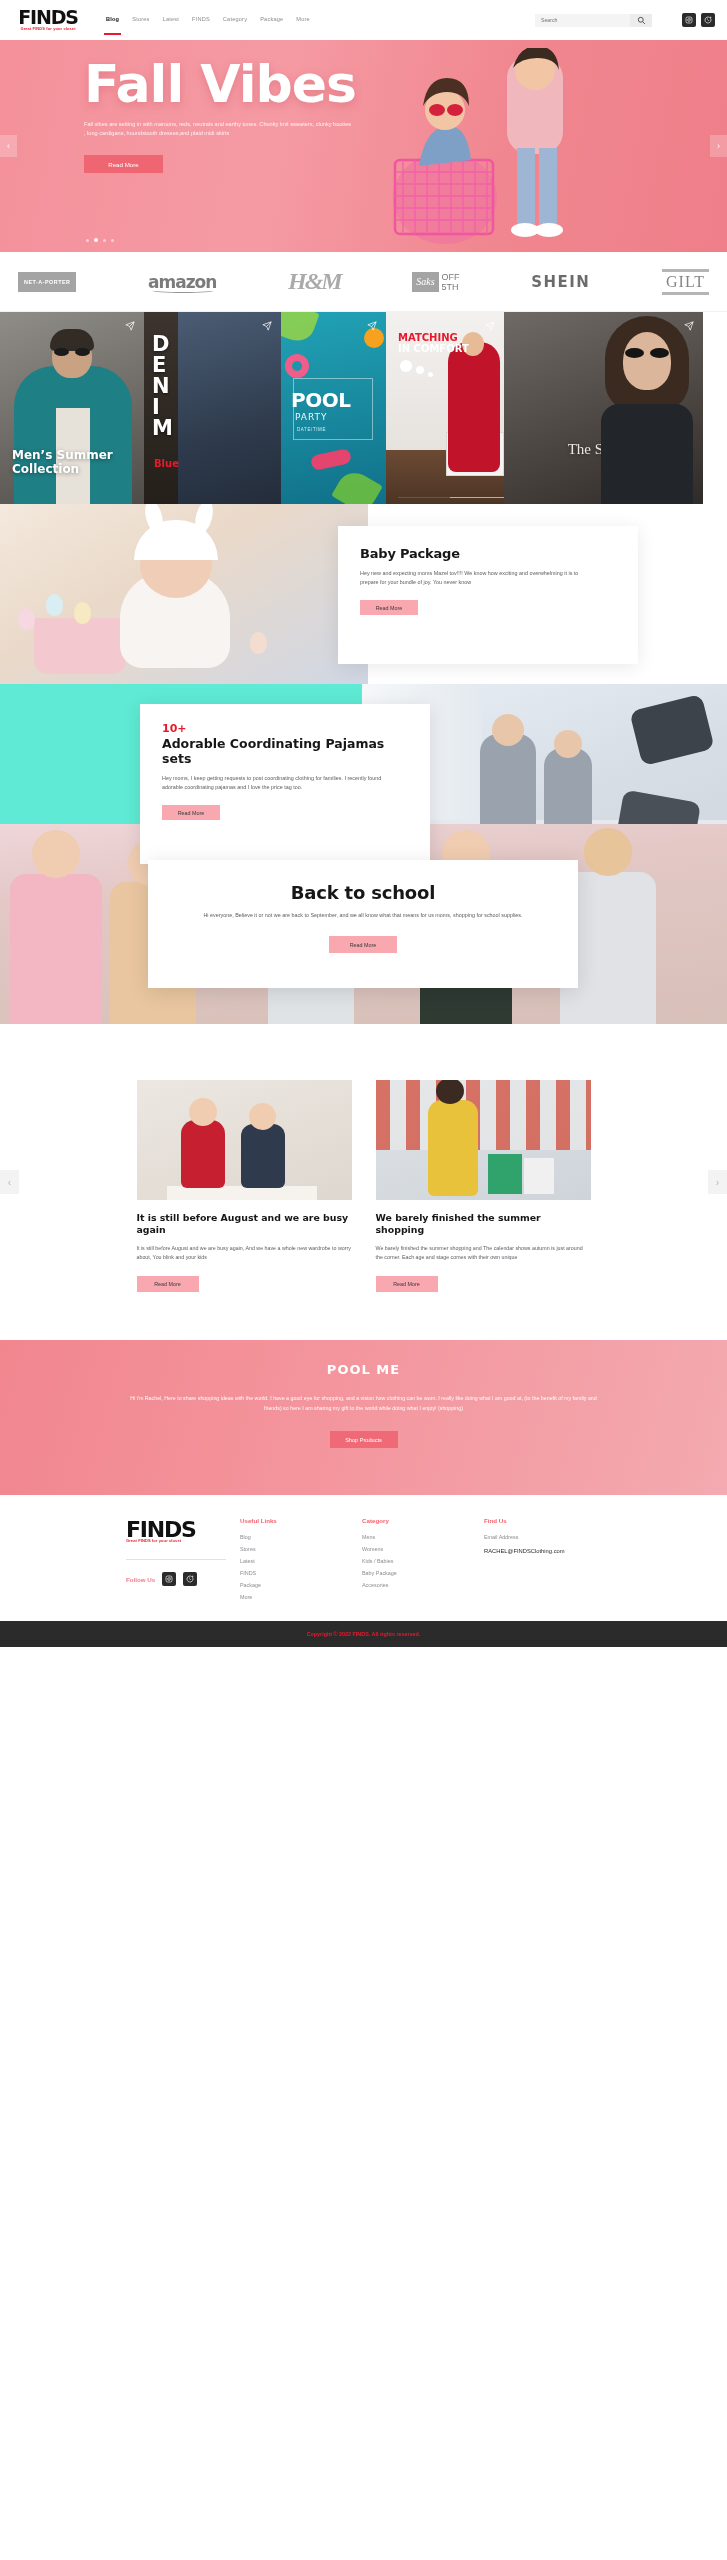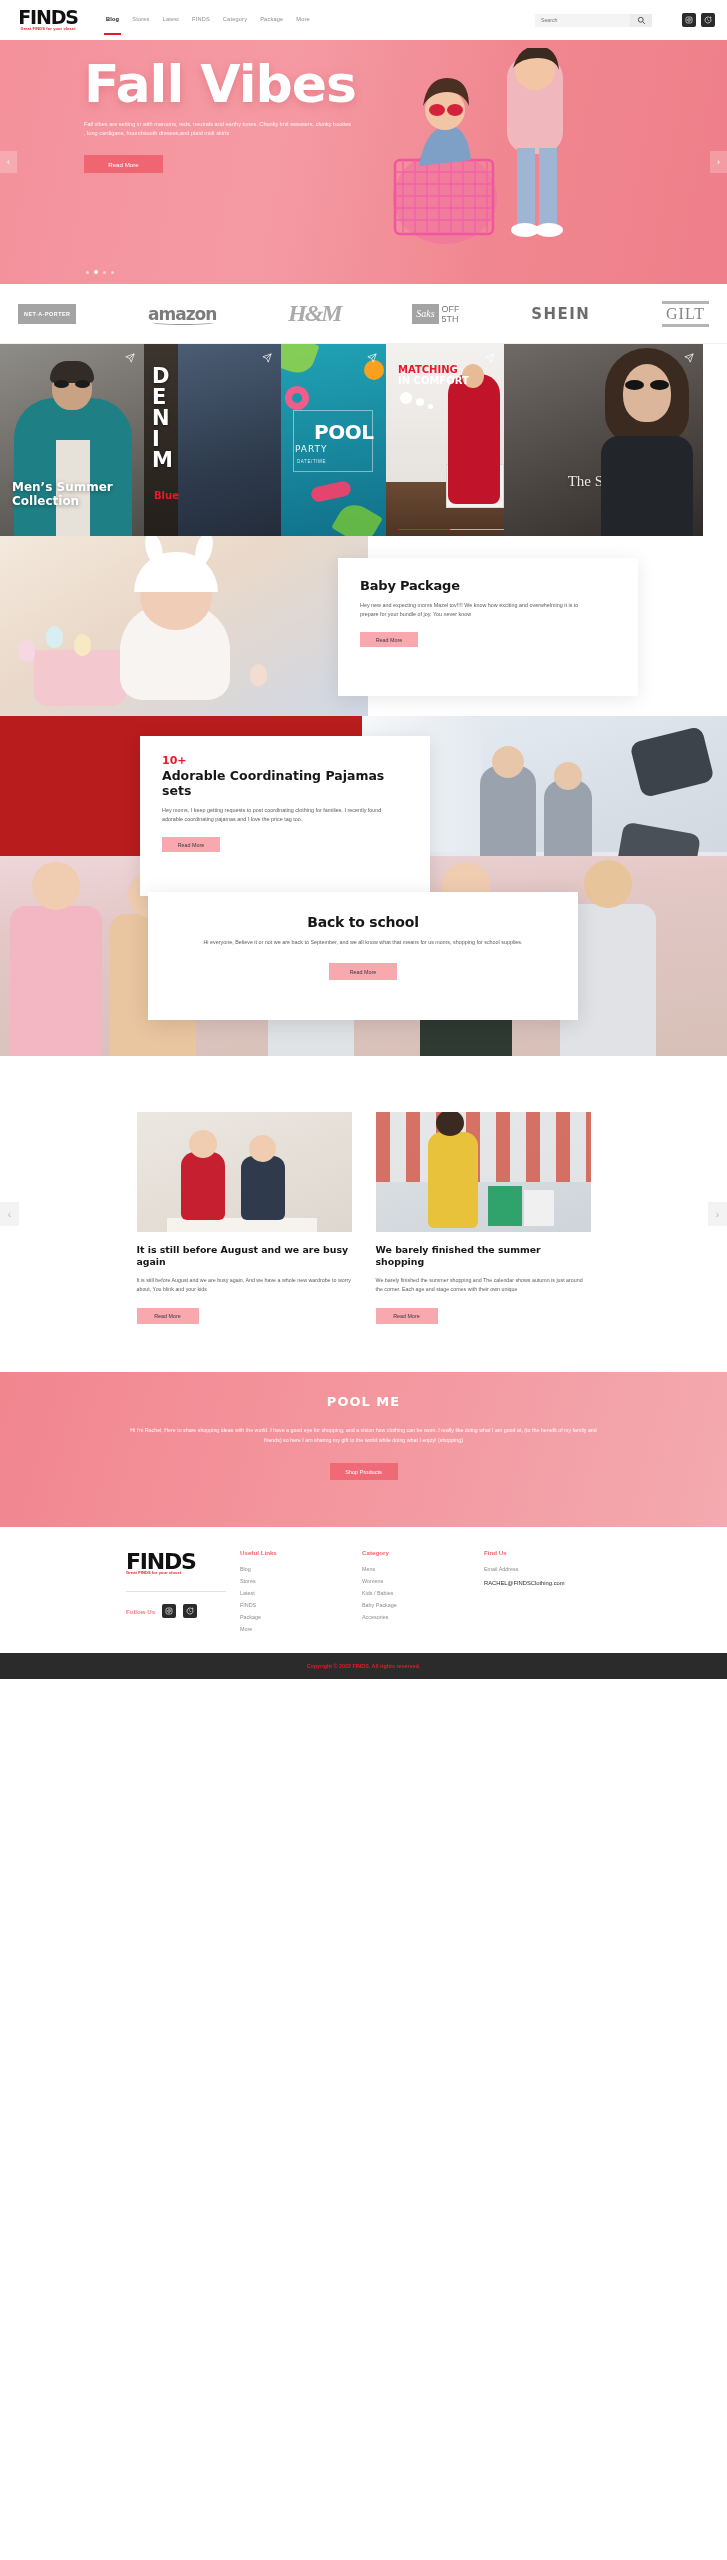--- a/index.html
+++ b/index.html
@@ -17,21 +17,21 @@
   .nav a.active{color:#111;font-weight:bold;}
   .nav a.active:after{content:"";position:absolute;left:-2px;right:-2px;bottom:-11px;height:1.6px;background:#e8192c;}
   .searchwrap{margin-left:auto;display:flex;align-items:center;}
   .search-input{width:95px;height:13px;background:#f4f4f4;border:none;font-size:5.2px;color:#aaa;padding:0 6px;font-family:"Liberation Sans",sans-serif;}
   .search-btn{width:22px;height:13px;background:#ececec;border:none;display:flex;align-items:center;justify-content:center;cursor:pointer;}
   .hdr-socials{display:flex;gap:5px;margin-left:30px;}
   .sq-icon{width:14px;height:14px;background:#2b2b2b;border-radius:2px;display:flex;align-items:center;justify-content:center;}
   .sq-icon svg{width:8px;height:8px;}
 
   
-  .hero{position:relative;height:244px;overflow:hidden;
+  .hero{position:relative;height:212px;overflow:hidden;
     background:linear-gradient(100deg,#f4919b 0%,#f59aa3 38%,#f0868f 70%,#ef7f8a 100%);}
   .hero-girl{position:absolute;right:120px;top:8px;width:240px;height:206px;}
   .hero-inner{position:relative;z-index:5;padding:18px 0 0 84px;}
   .hero-title{font-size:52px;line-height:52px;font-weight:bold;color:#fff;letter-spacing:-1px;font-family:"DejaVu Sans",sans-serif;
     text-shadow:0 3px 8px rgba(200,80,95,.35);}
   .hero-sub{margin-top:10px;font-size:5.6px;line-height:9px;color:#fff8f8;max-width:268px;opacity:.95;}
   .hero-btn{margin-top:17px;width:79px;height:18px;background:#ef6572;color:#fff;border:none;font-size:6.2px;display:flex;align-items:center;justify-content:center;cursor:pointer;font-family:"Liberation Sans",sans-serif;}
   .hero-dots{position:absolute;left:86px;bottom:10px;display:flex;gap:5px;align-items:center;z-index:6;}
   .hero-dots i{width:3px;height:3px;border-radius:50%;background:rgba(255,255,255,.55);display:block;}
   .hero-dots i.on{width:4px;height:4px;background:#fff;}
@@ -66,21 +66,21 @@
   .t1 .glasses{position:absolute;left:54px;top:36px;width:36px;height:8px;}
   .t1 .glasses span{position:absolute;width:15px;height:8px;background:#1b1b1b;border-radius:50%;}
   .t1 .glasses span:nth-child(2){right:0;}
   .t1 .shirt{position:absolute;left:56px;bottom:0;width:34px;height:96px;background:#e6e2da;}
   .t2{width:137px;background:linear-gradient(180deg,#3c342d,#241f1a);}
   .t2 .jeans{position:absolute;left:34px;top:0;width:104px;height:192px;background:linear-gradient(165deg,#4b5d74,#2f3c4e 60%,#232c3a);}
   .t2 .denimword{position:absolute;left:8px;top:22px;color:#fff;font-weight:bold;font-size:21px;line-height:21px;
     font-family:"DejaVu Sans",sans-serif;text-shadow:0 1px 3px rgba(0,0,0,.5);}
   .t2 .blue{position:absolute;left:10px;top:146px;color:#e8192c;font-weight:bold;font-size:10px;font-family:"DejaVu Sans",sans-serif;}
   .t3{width:105px;background:linear-gradient(170deg,#21a2b5,#17859b 60%,#10708a);}
-  .t3 .pool{position:absolute;left:10px;top:76px;color:#fff;font-weight:bold;font-size:20px;letter-spacing:-.5px;font-family:"DejaVu Sans",sans-serif;margin-left:23px;}
+  .t3 .pool{position:absolute;left:10px;top:76px;color:#fff;font-weight:bold;font-size:20px;letter-spacing:-.5px;font-family:"DejaVu Sans",sans-serif;}
   .t3 .party{position:absolute;left:14px;top:100px;color:#eaf9fb;font-size:9px;letter-spacing:1px;font-family:"DejaVu Sans",sans-serif;}
   .t3 .dt{position:absolute;left:16px;top:115px;color:#cfeff4;font-size:4.5px;letter-spacing:.6px;}
   .t3 .fr{position:absolute;left:12px;top:66px;width:80px;height:62px;border:1px solid rgba(255,255,255,.45);}
   .t3 .leaf{position:absolute;width:40px;height:34px;background:#8fd14b;border-radius:50% 8% 50% 8%;opacity:.9;}
   .t3 .leaf.a{left:-6px;top:-6px;transform:rotate(20deg);}
   .t3 .leaf.b{left:56px;bottom:-4px;transform:rotate(-150deg);background:#6dbf3f;}
   .t3 .ring{position:absolute;width:24px;height:24px;border-radius:50%;border:7px solid #ef5d8a;left:4px;top:42px;}
   .t3 .orange{position:absolute;width:20px;height:20px;border-radius:50%;background:#f6a21e;right:2px;top:16px;}
   .t3 .float{position:absolute;width:40px;height:15px;background:#e4456f;border-radius:8px;left:30px;top:140px;transform:rotate(-12deg);}
   .t4{width:118px;background:#efecea;}
@@ -116,21 +116,21 @@
   .baby-img .ear.l{left:146px;transform:rotate(-14deg);}
   .baby-img .ear.r{left:196px;transform:rotate(14deg);}
   .baby-img .egg{position:absolute;width:17px;height:22px;border-radius:50% 50% 45% 45%;}
   .baby-card{position:absolute;left:338px;top:22px;width:300px;height:138px;background:#fff;box-shadow:0 3px 18px rgba(0,0,0,.09);padding:20px 22px;}
   .sec-title{font-size:13px;font-weight:bold;color:#17171a;font-family:"DejaVu Sans",sans-serif;letter-spacing:-.2px;}
   .sec-body{margin-top:8px;font-size:5.4px;line-height:9.2px;color:#5d5d63;max-width:228px;}
   .pink-btn{margin-top:13px;width:58px;height:15px;background:#f8a8ae;border:none;color:#3b3b3f;font-size:5.4px;
     display:flex;align-items:center;justify-content:center;cursor:pointer;font-family:"Liberation Sans",sans-serif;}
 
   
-  .pj-sec{position:relative;height:140px;background:#b91c1c;}
+  .pj-sec{position:relative;height:140px;background:#5eead4;}
   .pj-img{position:absolute;right:0;top:0;width:365px;height:192px;background:linear-gradient(160deg,#e8eef4,#d7dee6 55%,#cfd6de);overflow:hidden;}
   .pj-img .curtain{position:absolute;left:0;top:0;width:120px;height:192px;background:linear-gradient(90deg,#f6f8fa,#e3e9ef);}
   .pj-img .bed{position:absolute;left:0;bottom:0;width:365px;height:56px;background:#e6eaef;}
   .pj-img .pillow{position:absolute;right:18px;top:18px;width:74px;height:56px;background:#3d434b;border-radius:10px;transform:rotate(-14deg);}
   .pj-img .pillow2{position:absolute;right:30px;bottom:26px;width:78px;height:54px;background:#4a5058;border-radius:10px;transform:rotate(10deg);}
   .pj-img .kid{position:absolute;background:#9aa3ad;border-radius:18px 18px 6px 6px;}
   .pj-img .kid.k1{left:118px;top:50px;width:56px;height:104px;}
   .pj-img .kid.k2{left:182px;top:64px;width:48px;height:92px;}
   .pj-img .kh{position:absolute;border-radius:50%;background:#e8c6a9;}
   .pj-img .kh.h1{left:130px;top:30px;width:32px;height:32px;}
@@ -144,21 +144,21 @@
   .bts-bg{position:absolute;inset:0;background:linear-gradient(175deg,#efd6d9,#e3c8c6 30%,#d7c0b8);}
   .bts-kid{position:absolute;bottom:0;border-radius:16px 16px 0 0;}
   .bts .k1{left:10px;width:92px;height:150px;background:#f2b7c3;}
   .bts .k2{left:110px;width:86px;height:142px;background:#e9c6a0;}
   .bts .k3{left:268px;width:86px;height:148px;background:#dfe3e6;}
   .bts .k4{left:420px;width:92px;height:150px;background:#2f3a33;}
   .bts .k5{left:560px;width:96px;height:152px;background:#e0e2e5;}
   .bts-head{position:absolute;border-radius:50%;background:#f0cdb0;}
   .bts-card{position:absolute;left:148px;top:36px;width:430px;height:128px;background:#fff;box-shadow:0 4px 20px rgba(0,0,0,.12);
     display:flex;flex-direction:column;align-items:center;justify-content:flex-start;padding-top:22px;z-index:5;}
-  .bts-card .sec-title{font-size:14px;}
+  .bts-card .sec-title{font-size:18px;}
   .bts-card .sec-body{text-align:center;max-width:356px;}
   .bts-card .pink-btn{width:68px;height:17px;margin-top:16px;}
 
   
   .more{background:#fff;padding:30px 0 48px;position:relative;}
   .more-title{text-align:center;font-size:14px;font-weight:bold;color:#17171a;font-family:"DejaVu Sans",sans-serif;}
   .cards{display:flex;gap:24px;justify-content:center;margin-top:26px;}
   .blog-card{width:215px;background:#fff;}
   .blog-thumb{width:215px;height:120px;overflow:hidden;position:relative;}
   .bt1{background:linear-gradient(160deg,#ece7e1,#ded7cf);}

